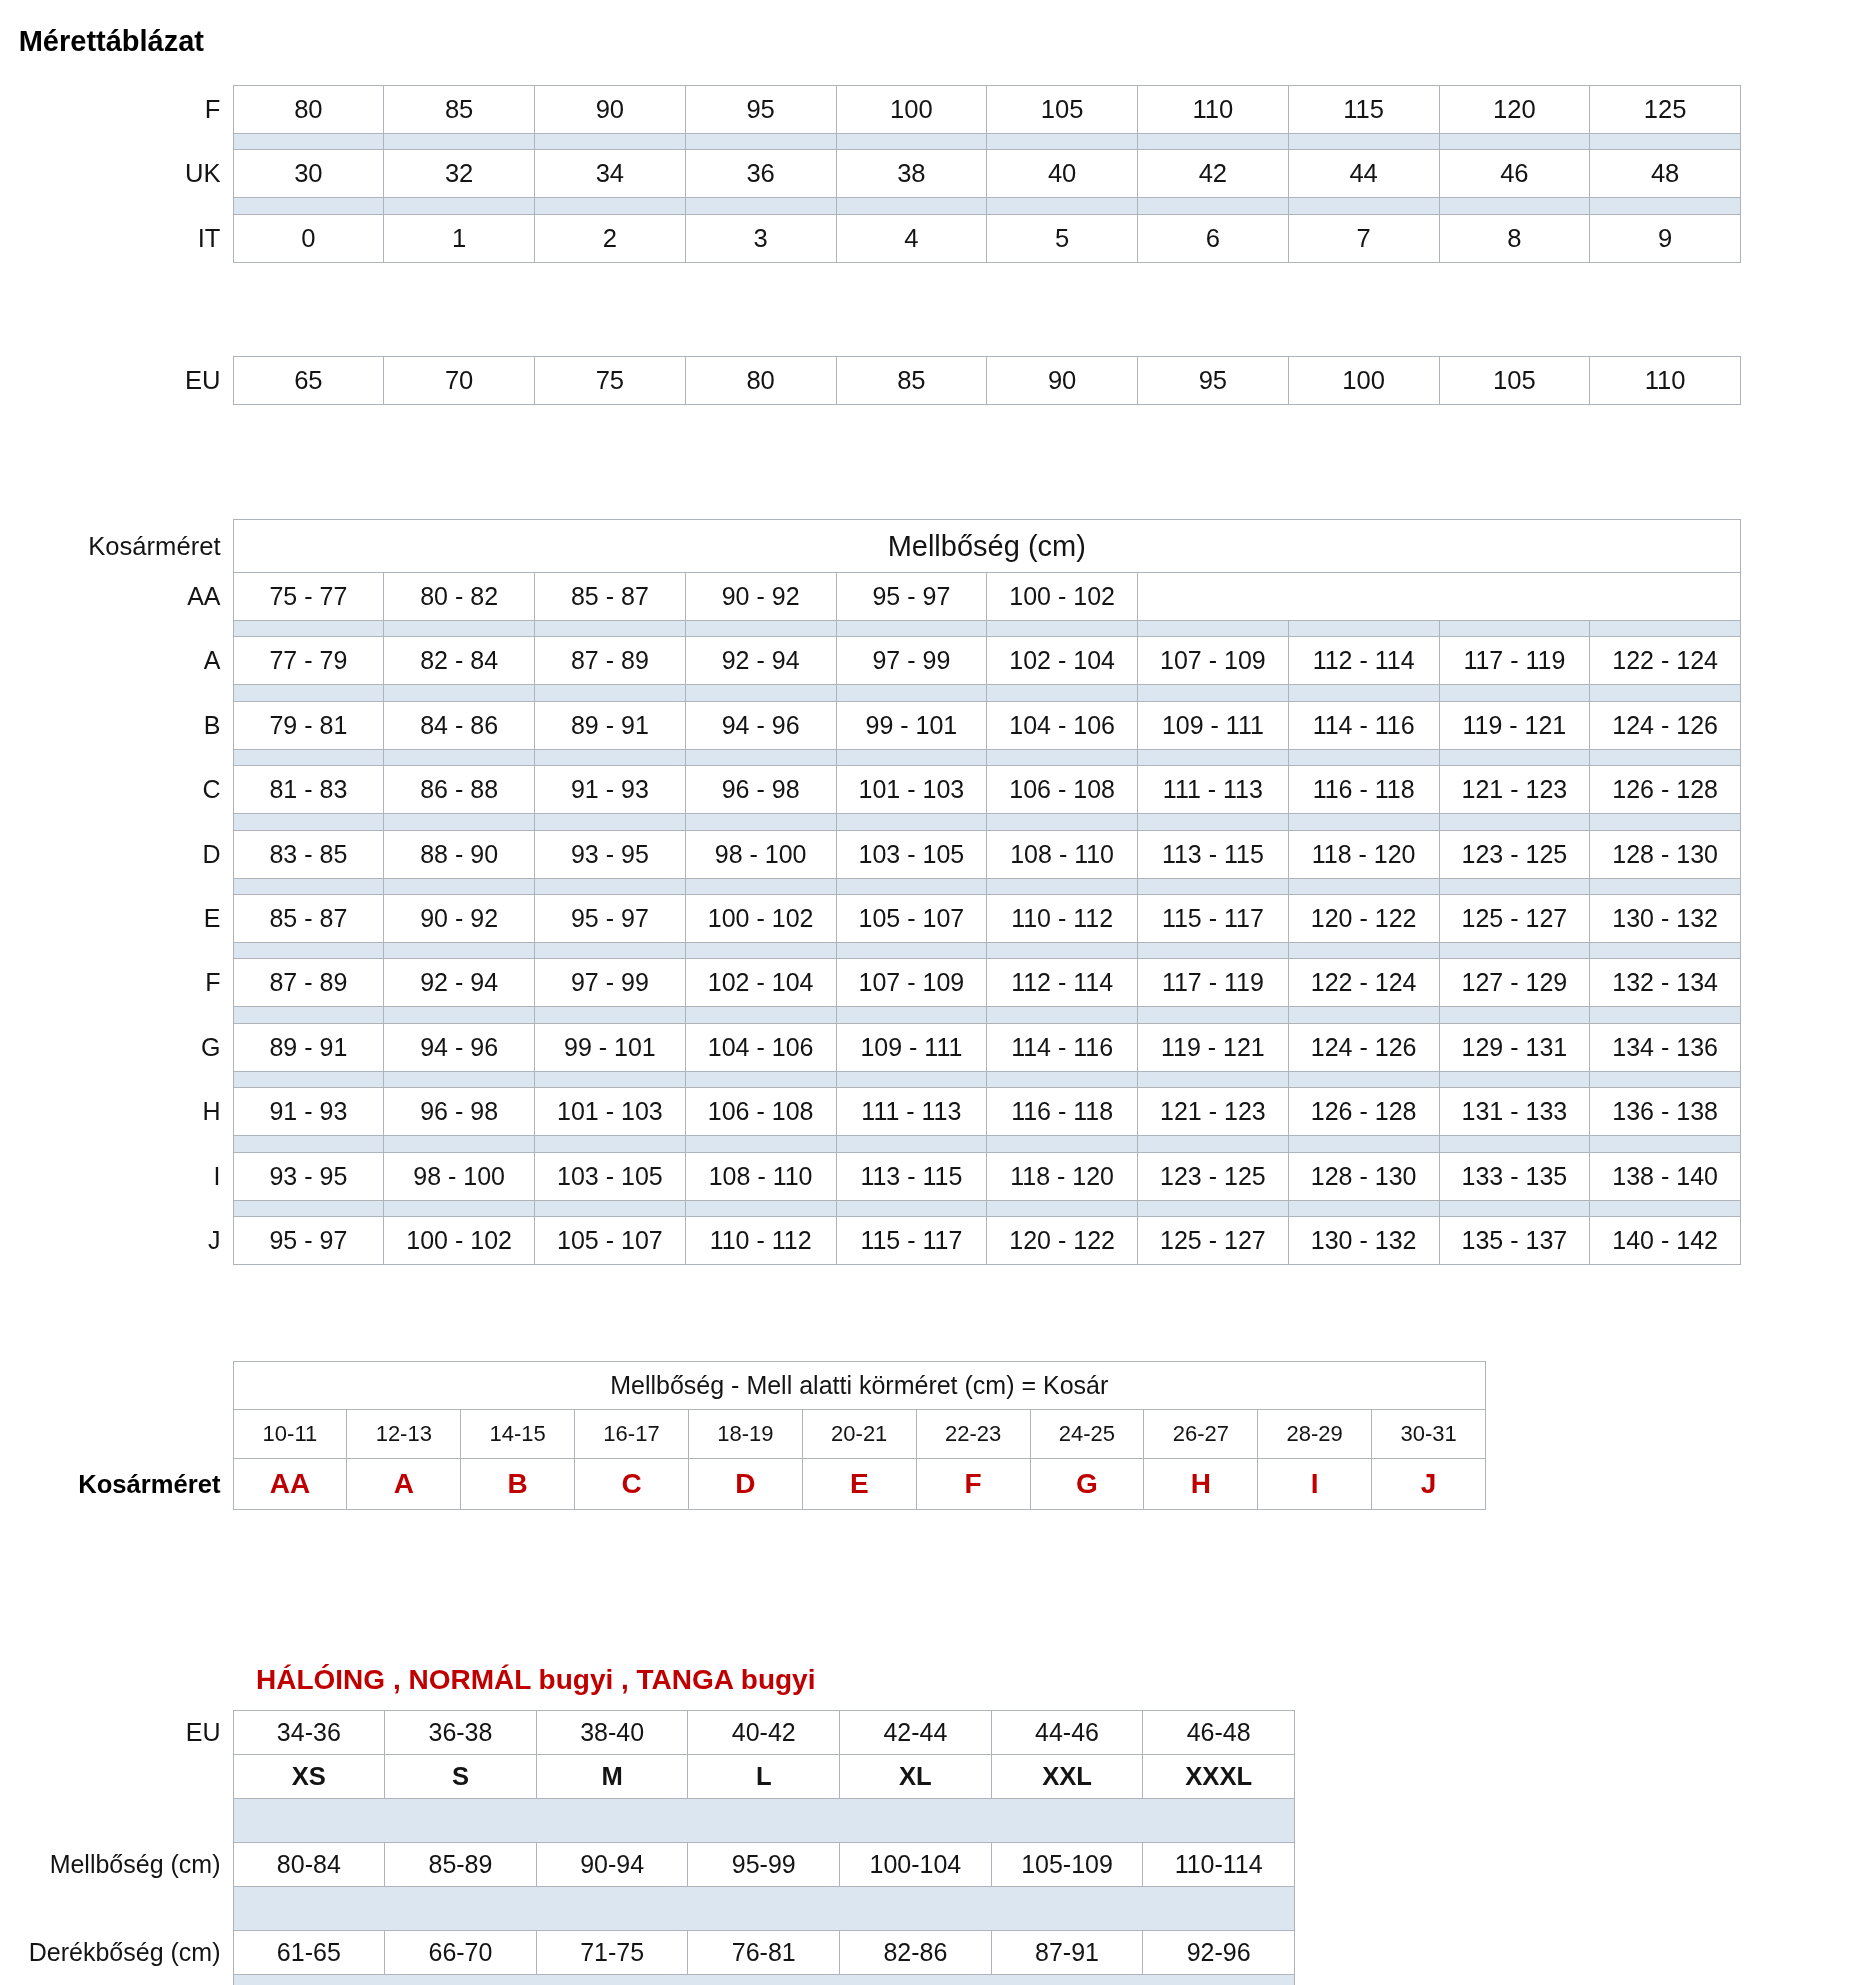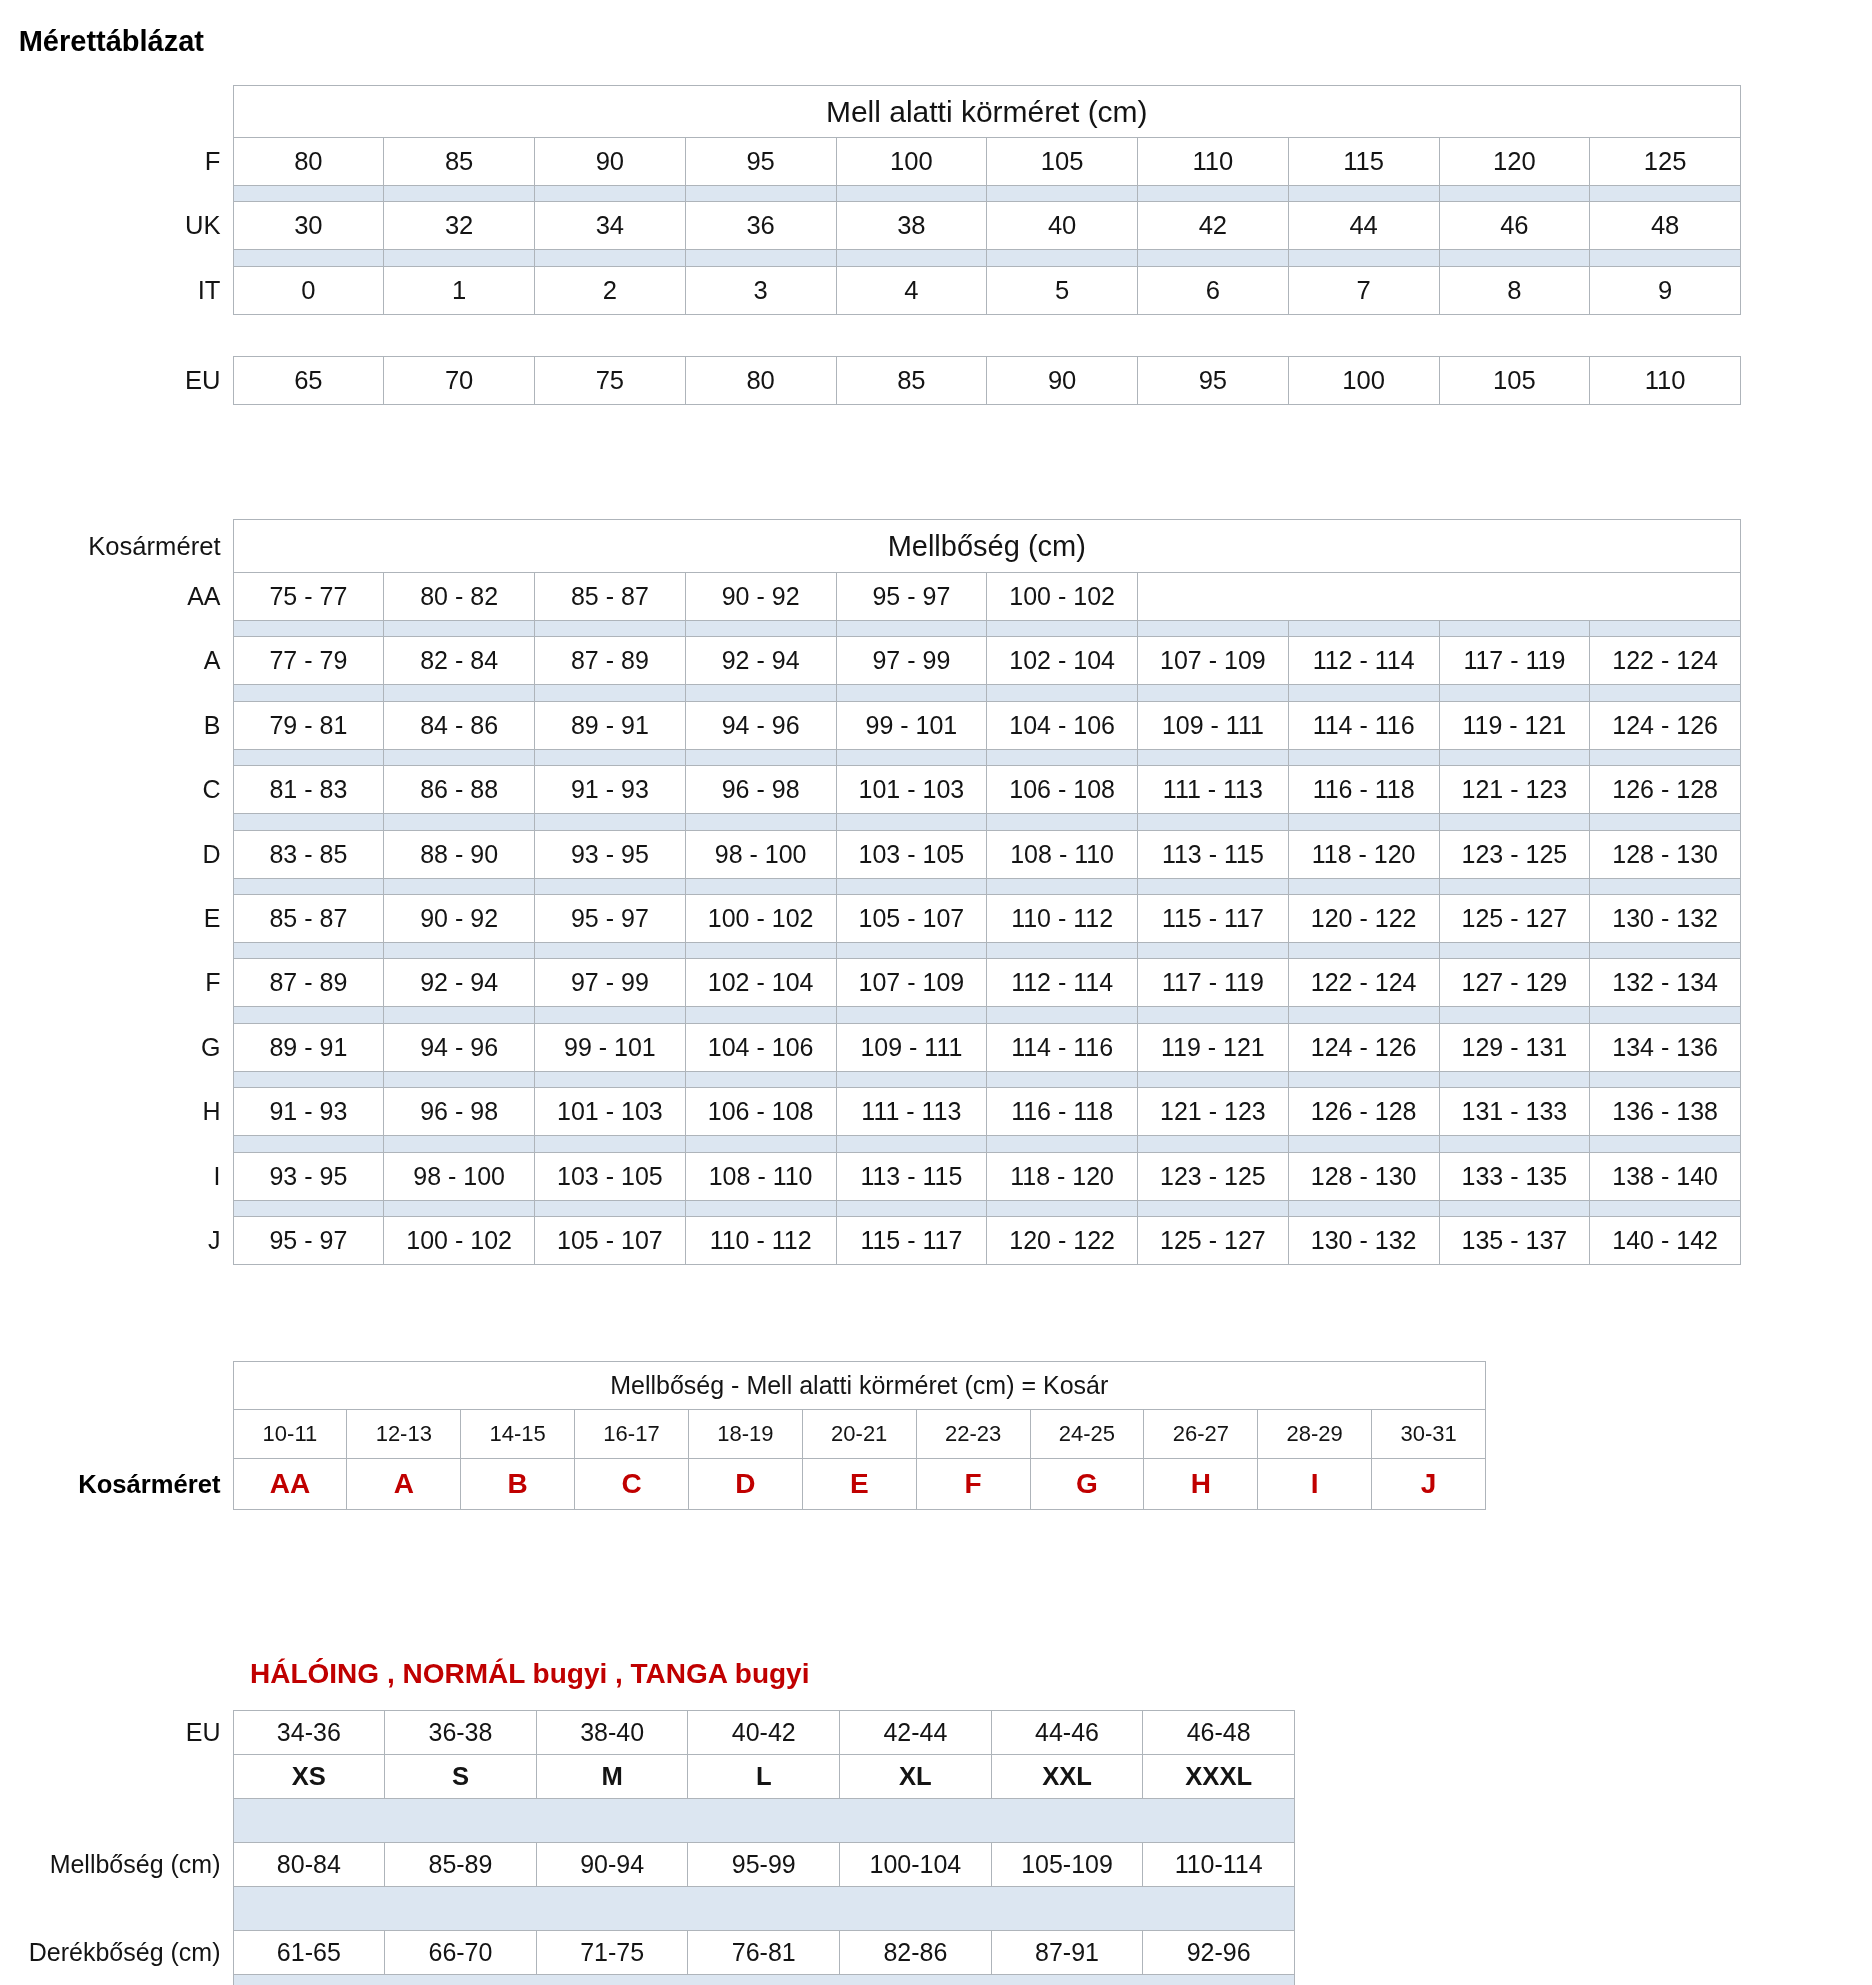--- a/index.html
+++ b/index.html
@@ -65,45 +65,41 @@
 
   
   #calc-table{ top:1361px; width:1486px;padding-left:30px; }
   #calc-table .r-header th{ height:48px; font-size:25px; }
   #calc-table .r-diff td{ height:49px; font-size:22px; }
   #calc-table .r-cups td{ height:51px; font-size:28px; font-weight:700; color:var(--red); }
   #calc-table .r-cups td.labelcell{ color:#000; font-size:25.6px; }
 
   
   #garment-title{
-    position:absolute; left:249px; top:1657px; margin:1px;
+    position:absolute; left:249px; top:1657px; margin:7px;
     font-size:28px; font-weight:700; color:var(--red);
   }
   #garment-table{ top:1710px; width:1295px; }
   #garment-table td{ height:44px; font-size:25px; }
   #garment-table .r-sizes td{ font-weight:700; font-size:25.6px; }
   #garment-table tr td.spacer-full{ height:15.5px; }
 </style>
 </head>
 <body>
 
 <div class="sheet">
 
   <h1 id="page-title">Mérettáblázat</h1>
 
   <table class="grid" id="band-table">
     <colgroup>
         <col style="width:233px">
         <col span="10">
       </colgroup>
     <tbody>
-      <tr class="r-header">
-        <td class="labelcell"></td>
-        <th class="tbl-header" colspan="10">Mell alatti körméret (cm)</th>
-      </tr>
       <tr class="r-data">
         <td class="labelcell rlabel">F</td>
       <td>80</td>
           <td>85</td>
           <td>90</td>
           <td>95</td>
           <td>100</td>
           <td>105</td>
           <td>110</td>
           <td>115</td>

